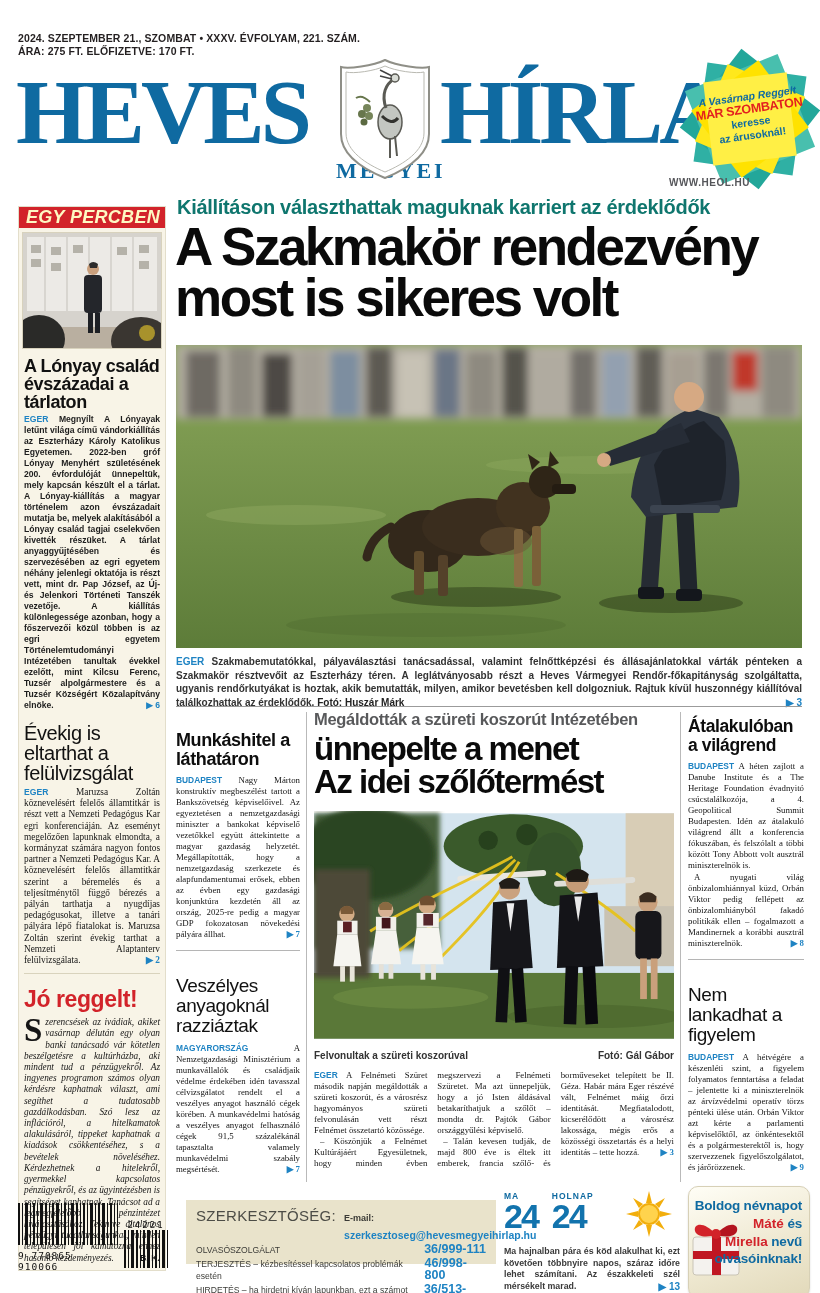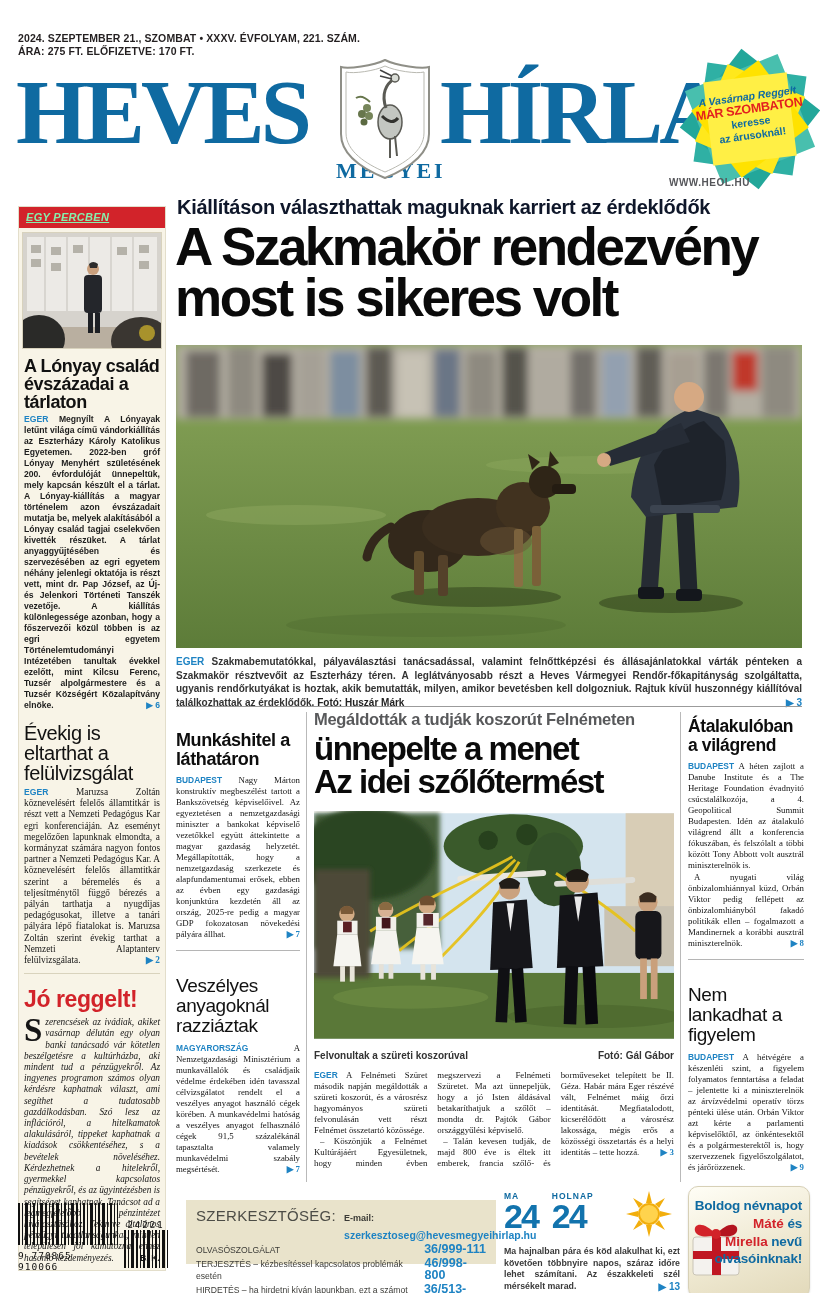--- a/index.html
+++ b/index.html
@@ -25,31 +25,31 @@
   .sq.t3 { background:#48bfae; transform:rotate(68deg); }
   .sq.y1 { background:#ffe81c; left:22px; top:21px; width:84px; height:84px; transform:rotate(23deg); }
   .sq.y2 { background:#ffe200; left:22px; top:21px; width:84px; height:84px; transform:rotate(53deg); }
   .sq.y3 { background:#ffef45; left:22px; top:21px; width:84px; height:84px; transform:rotate(83deg); }
   .burst-text { position:absolute; left:6px; top:34px; width:116px; transform:rotate(-8deg); text-align:center; line-height:13px; }
   .burst-l1 { color:#0f6aa1; font-weight:bold; font-style:italic; font-size:10.5px; }
   .burst-l2 { color:#e3201f; font-weight:bold; font-size:12.5px; letter-spacing:-.3px; }
   .burst-l3, .burst-l4 { color:#0f6aa1; font-weight:bold; font-size:10.5px; }
 
   
-  .kicker { color:#0f172a; font-weight:bold; font-size:20px; letter-spacing:-.3px; }
+  .kicker { color:#0f766e; font-weight:bold; font-size:20px; letter-spacing:-.3px; }
   .lead-headline { font-size:53px; font-weight:bold; color:#0a0a0a; letter-spacing:-2.5px; line-height:.97; }
   .caption { font-size:10px; font-weight:bold; color:#333; line-height:13.5px; text-align:justify; }
   .tag { color:#1e83c3; font-weight:bold; }
   .pref { color:#1e83c3; font-weight:bold; float:right; }
   .credit { color:#222; }
   .rule { background:#9b9b9b; height:1px; }
 
   
   .sidebar { left:18px; top:206px; width:148px; background:#f8f4e7; border:1px solid #e3decb; padding-bottom:6px; }
-  .badge { display:block; width:100%; height:21px; background:#d2232a; color:#86efac; font-weight:bold; font-style:italic; font-size:11px; line-height:21px; padding-left:7px; letter-spacing:.3px;text-decoration:underline; }
+  .badge { display:block; width:100%; height:21px; background:#d2232a; color:#fef9c3; font-weight:bold; font-style:italic; font-size:18px; line-height:21px; padding-left:7px; letter-spacing:.3px; }
   .side-photo { display:block; width:140px; height:117px; margin:4px auto 0 auto; border:1px solid #d8d2bd; }
   .side-inner { padding:4px 5px 0 5px; }
   .h-side1 { font-size:18px; font-weight:bold; line-height:18px; letter-spacing:-.4px; color:#111; margin:4px 0 3px 0; }
   .h-side2 { font-size:20px; font-weight:normal; line-height:20px; letter-spacing:-.4px; color:#111; margin:8px 0 4px 0; }
   .h-greet { font-size:23px; font-weight:bold; color:#d2232a; letter-spacing:-.4px; margin:8px 0 4px 0; }
   .body-sans { font-size:8.6px; line-height:11px; text-align:justify; color:#1d1d1d; font-weight:bold; }
   .body-serif { font-family:"Liberation Serif", serif; font-size:9.3px; line-height:11.2px; text-align:justify; color:#151515; }
   .body-it { font-style:italic; }
   .dropcap { float:left; font-family:"Liberation Serif", serif; font-size:33px; line-height:26px; font-weight:bold; padding-right:3px; font-style:normal; }
   .sig { font-weight:bold; float:right; font-style:normal; font-family:"Liberation Sans", sans-serif; font-size:8.8px;}
@@ -314,21 +314,21 @@
     </div>
     <div class="col-hr"></div>
     <div class="h-col-light">Veszélyes anyagoknál razziáztak</div>
     <div class="col-body">
       <span class="tag" style="font-family:'Liberation Sans',sans-serif; font-size:8.4px;">MAGYARORSZÁG</span><span> A Nemzetgazdasági Minisztérium a munkavállalók és családjaik védelme érdekében idén tavasszal célvizsgálatot rendelt el a veszélyes anyagot használó cégek körében. A munkavédelmi hatóság a veszélyes anyagot felhasználó cégek 91,5 százalékánál tapasztalta valamely munkavédelmi szabály megsértését.</span>
       <span class="pref">▶ 7</span>
     </div>
   </div>
 
   <div class="abs" style="left:314px; top:710px; width:360px;">
-    <div class="kicker2">Megáldották a tudják koszorút Felnémeten</div>
+    <div class="kicker2">Megáldották a szüreti koszorút Intézetében</div>
     <div class="headline2">
       <div>ünnepelte a menet</div>
       <div>Az idei szőlőtermést</div>
     </div>
 
     <div style="margin-top:13px;">
       <svg width="360" height="230" viewBox="0 0 372 233">
         <defs>
             <filter id="cblur">
               <feGaussianBlur stdDeviation="3"></feGaussianBlur>

